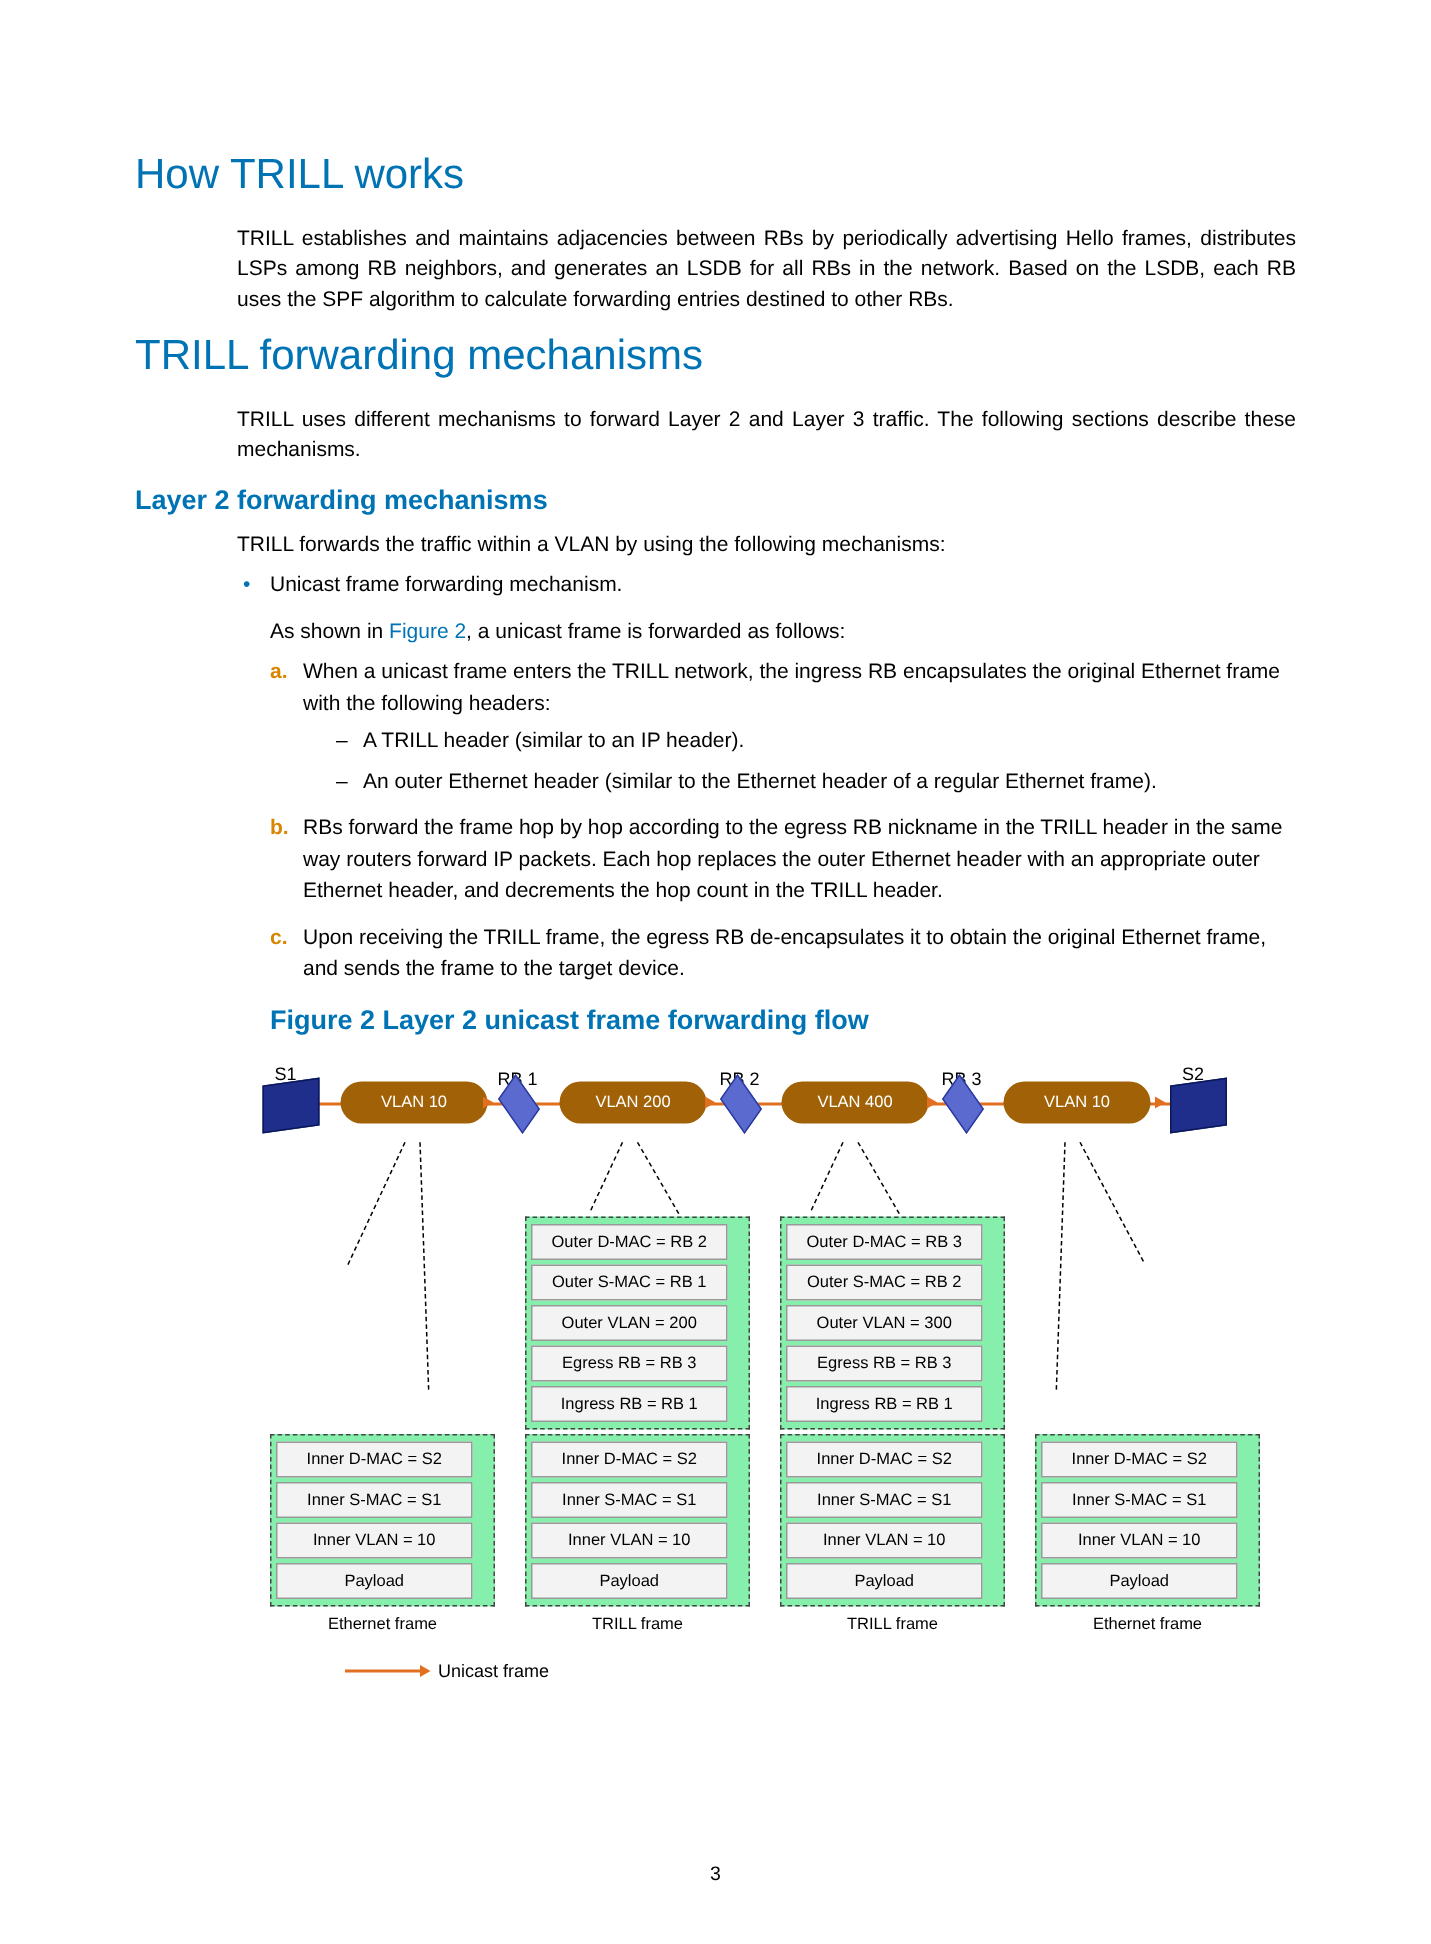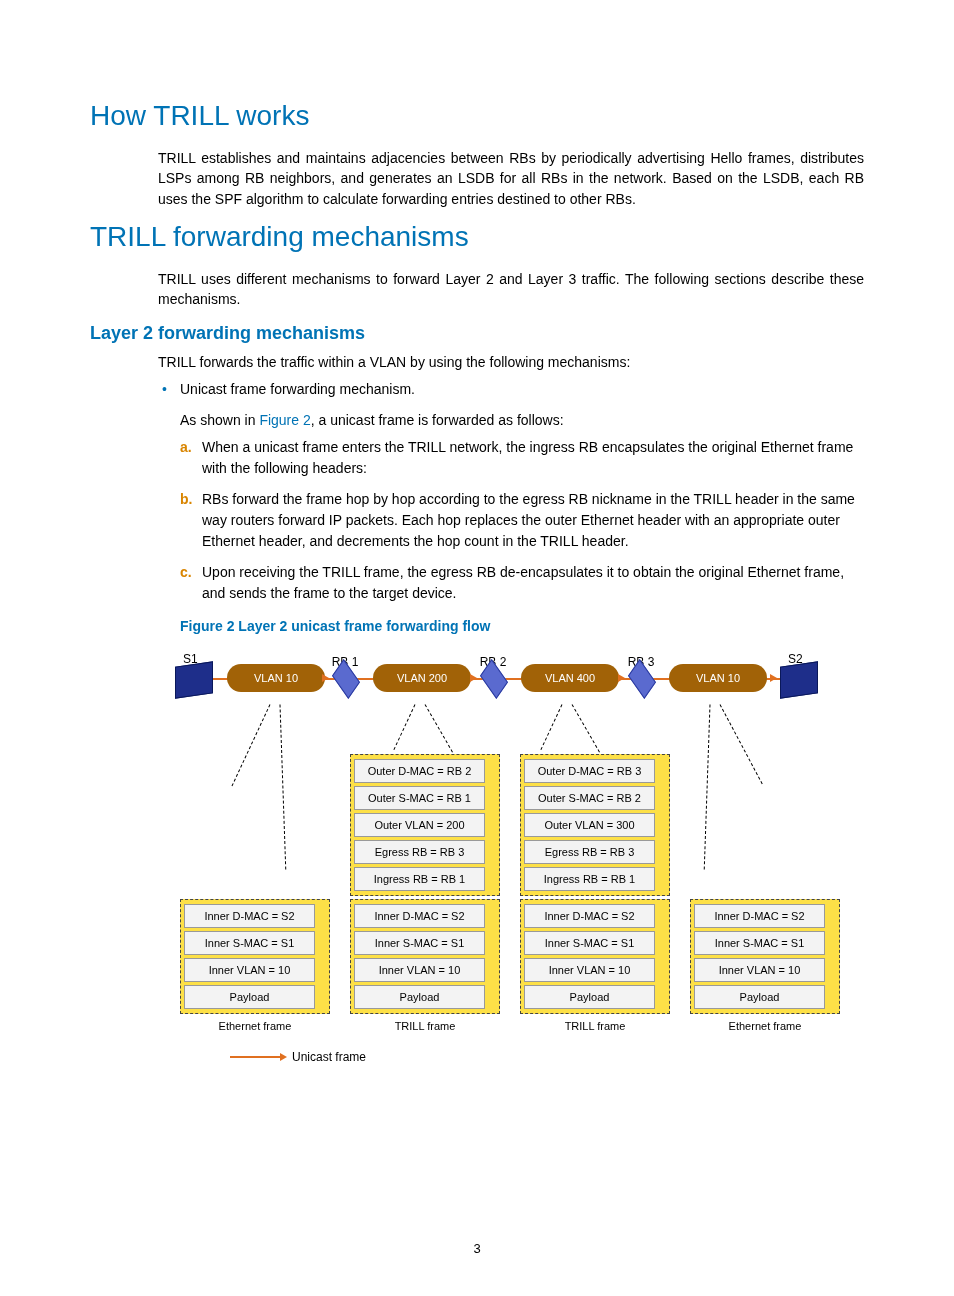--- a/index.html
+++ b/index.html
@@ -95,21 +95,21 @@
   ul.dashed > li::before {
     content: "–";
     position: absolute;
     left: 0;
     top: 0;
   }
   .fig-link { color: #0073b5; }
   .fig-caption {
     color: #0073b5;
     font-weight: bold;
-    font-size: 14px;
+    font-size: 18px;
     margin: 14px 0 10px 22px;
   }
   
   .diagram {
     margin-left: 22px;
     width: 660px;
   }
   .flow-row {
     position: relative;
     height: 60px;
@@ -180,21 +180,21 @@
     align-items: flex-end;
     margin-top: 0;
   }
   .stack-col {
     width: 150px;
     text-align: center;
   }
   .stack-group {
     border: 1px dashed #444;
     padding: 4px 14px 4px 3px;
-    background: #fde047;
+    background: #86efac;
     position: relative;
   }
   .stack-group.inner-only {
     margin-top: 0;
   }
   .cell {
     border: 1px solid #999;
     background: #f3f3f3;
     font-size: 11px;
     padding: 5px 2px;
@@ -263,20 +263,24 @@
     </ul>
 
     <p class="sub-p">
       <span>As shown in </span><span class="fig-link">Figure 2</span><span>, a unicast frame is forwarded as follows:</span>
     </p>
 
     <ol class="lettered">
       <li>
         <span class="marker">a.</span>
         <span>When a unicast frame enters the TRILL network, the ingress RB encapsulates the original Ethernet frame with the following headers:</span>
+        <ul class="dashed">
+          <li>A TRILL header (similar to an IP header).</li>
+          <li>An outer Ethernet header (similar to the Ethernet header of a regular Ethernet frame).</li>
+        </ul>
       </li>
       <li>
         <span class="marker">b.</span>
         <span>RBs forward the frame hop by hop according to the egress RB nickname in the TRILL header in the same way routers forward IP packets. Each hop replaces the outer Ethernet header with an appropriate outer Ethernet header, and decrements the hop count in the TRILL header.</span>
       </li>
       <li>
         <span class="marker">c.</span>
         <span>Upon receiving the TRILL frame, the egress RB de-encapsulates it to obtain the original Ethernet frame, and sends the frame to the target device.</span>
       </li>
     </ol>

